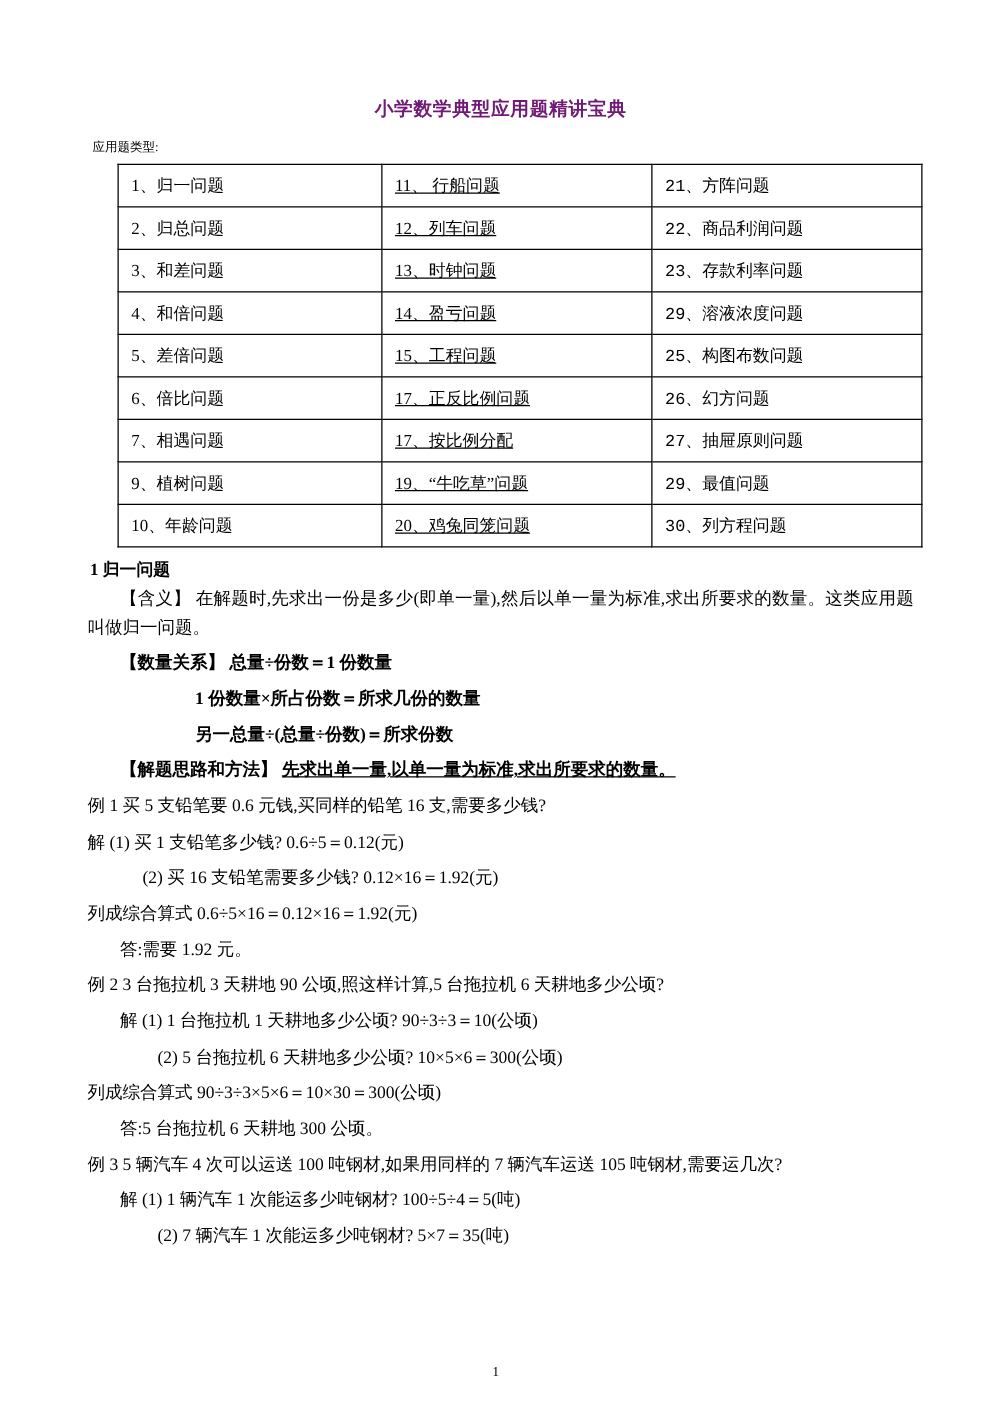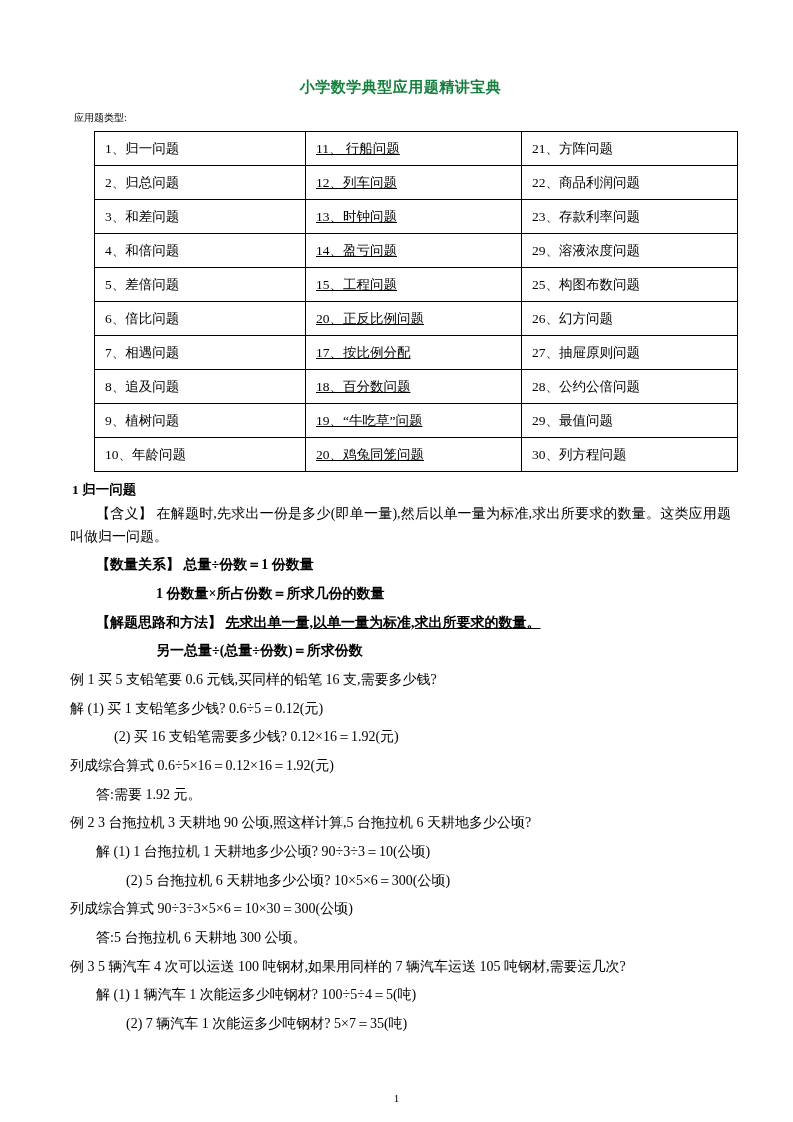--- a/index.html
+++ b/index.html
@@ -16,21 +16,21 @@
   }
   .page {
     width: 793px;
     height: 1122px;
     box-sizing: border-box;
     padding: 78px 62px 40px 70px;
     position: relative;
   }
   .doc-title {
     text-align: center;
-    color: #15803d;
+    color: #701a75;
     font-weight: bold;
     font-size: 15px;
     letter-spacing: 0.5px;
     margin: 0 0 14px 0;
   }
   .lead {
     font-size: 10px;
     margin: 0 0 6px 0;
     padding-left: 4px;
   }
@@ -43,21 +43,21 @@
   table.types td {
     border: 1px solid #000000;
     height: 33px;
     font-size: 13.5px;
     padding: 0 0 0 10px;
     vertical-align: middle;
     white-space: nowrap;
   }
   table.types td.c1 { width: 200px; }
   table.types td.c2 { width: 205px; text-decoration: underline; }
-  table.types td.c3 { width: 205px; }
+  table.types td.c3 { width: 205px; font-family: Liberation Mono, monospace; }
 
   .section-head {
     font-size: 13.5px;
     font-weight: bold;
     margin: 9px 0 4px 2px;
   }
   p.t {
     font-size: 14px;
     margin: 0 0 6px 0;
     line-height: 1.62;
@@ -110,58 +110,53 @@
         <td class="c2">14、盈亏问题</td>
         <td class="c3">29、溶液浓度问题</td>
       </tr>
       <tr>
         <td class="c1">5、差倍问题</td>
         <td class="c2">15、工程问题</td>
         <td class="c3">25、构图布数问题</td>
       </tr>
       <tr>
         <td class="c1">6、倍比问题</td>
-        <td class="c2">20、正反比例问题</td>
+        <td class="c2">17、正反比例问题</td>
         <td class="c3">26、幻方问题</td>
       </tr>
       <tr>
         <td class="c1">7、相遇问题</td>
         <td class="c2">17、按比例分配</td>
         <td class="c3">27、抽屉原则问题</td>
-      </tr>
-      <tr>
-        <td class="c1">8、追及问题</td>
-        <td class="c2">18、百分数问题</td>
-        <td class="c3">28、公约公倍问题</td>
       </tr>
       <tr>
         <td class="c1">9、植树问题</td>
         <td class="c2">19、“牛吃草”问题</td>
         <td class="c3">29、最值问题</td>
       </tr>
       <tr>
         <td class="c1">10、年龄问题</td>
         <td class="c2">20、鸡兔同笼问题</td>
         <td class="c3">30、列方程问题</td>
       </tr>
     </tbody>
   </table>
 
   <div class="section-head">1  归一问题</div>
 
   <p class="t ind1">【含义】  在解题时,先求出一份是多少(即单一量),然后以单一量为标准,求出所要求的数量。这类应用题叫做归一问题。</p>
 
   <p class="t ind-l1 bold">【数量关系】  总量÷份数＝1 份数量</p>
   <p class="t ind-l3 bold">1 份数量×所占份数＝所求几份的数量</p>
+  <p class="t ind-l3 bold">另一总量÷(总量÷份数)＝所求份数</p>
+
   <p class="t ind-l1">
     <span class="bold">【解题思路和方法】</span>
     <span class="bold uline">先求出单一量,以单一量为标准,求出所要求的数量。</span>
   </p>
-
-  <p class="t ind-l3 bold">另一总量÷(总量÷份数)＝所求份数</p>
 
   <p class="t">例 1  买 5 支铅笔要 0.6 元钱,买同样的铅笔 16 支,需要多少钱?</p>
   <p class="t">解 (1) 买 1 支铅笔多少钱?   0.6÷5＝0.12(元)</p>
   <p class="t ind-l4">(2) 买 16 支铅笔需要多少钱? 0.12×16＝1.92(元)</p>
   <p class="t">列成综合算式 0.6÷5×16＝0.12×16＝1.92(元)</p>
   <p class="t ind-l1">答:需要 1.92 元。</p>
 
   <p class="t">例 2 3 台拖拉机 3 天耕地 90 公顷,照这样计算,5 台拖拉机 6 天耕地多少公顷?</p>
   <p class="t ind-l1">解 (1) 1 台拖拉机 1 天耕地多少公顷?   90÷3÷3＝10(公顷)</p>
   <p class="t ind-l2">(2) 5 台拖拉机 6 天耕地多少公顷?   10×5×6＝300(公顷)</p>

